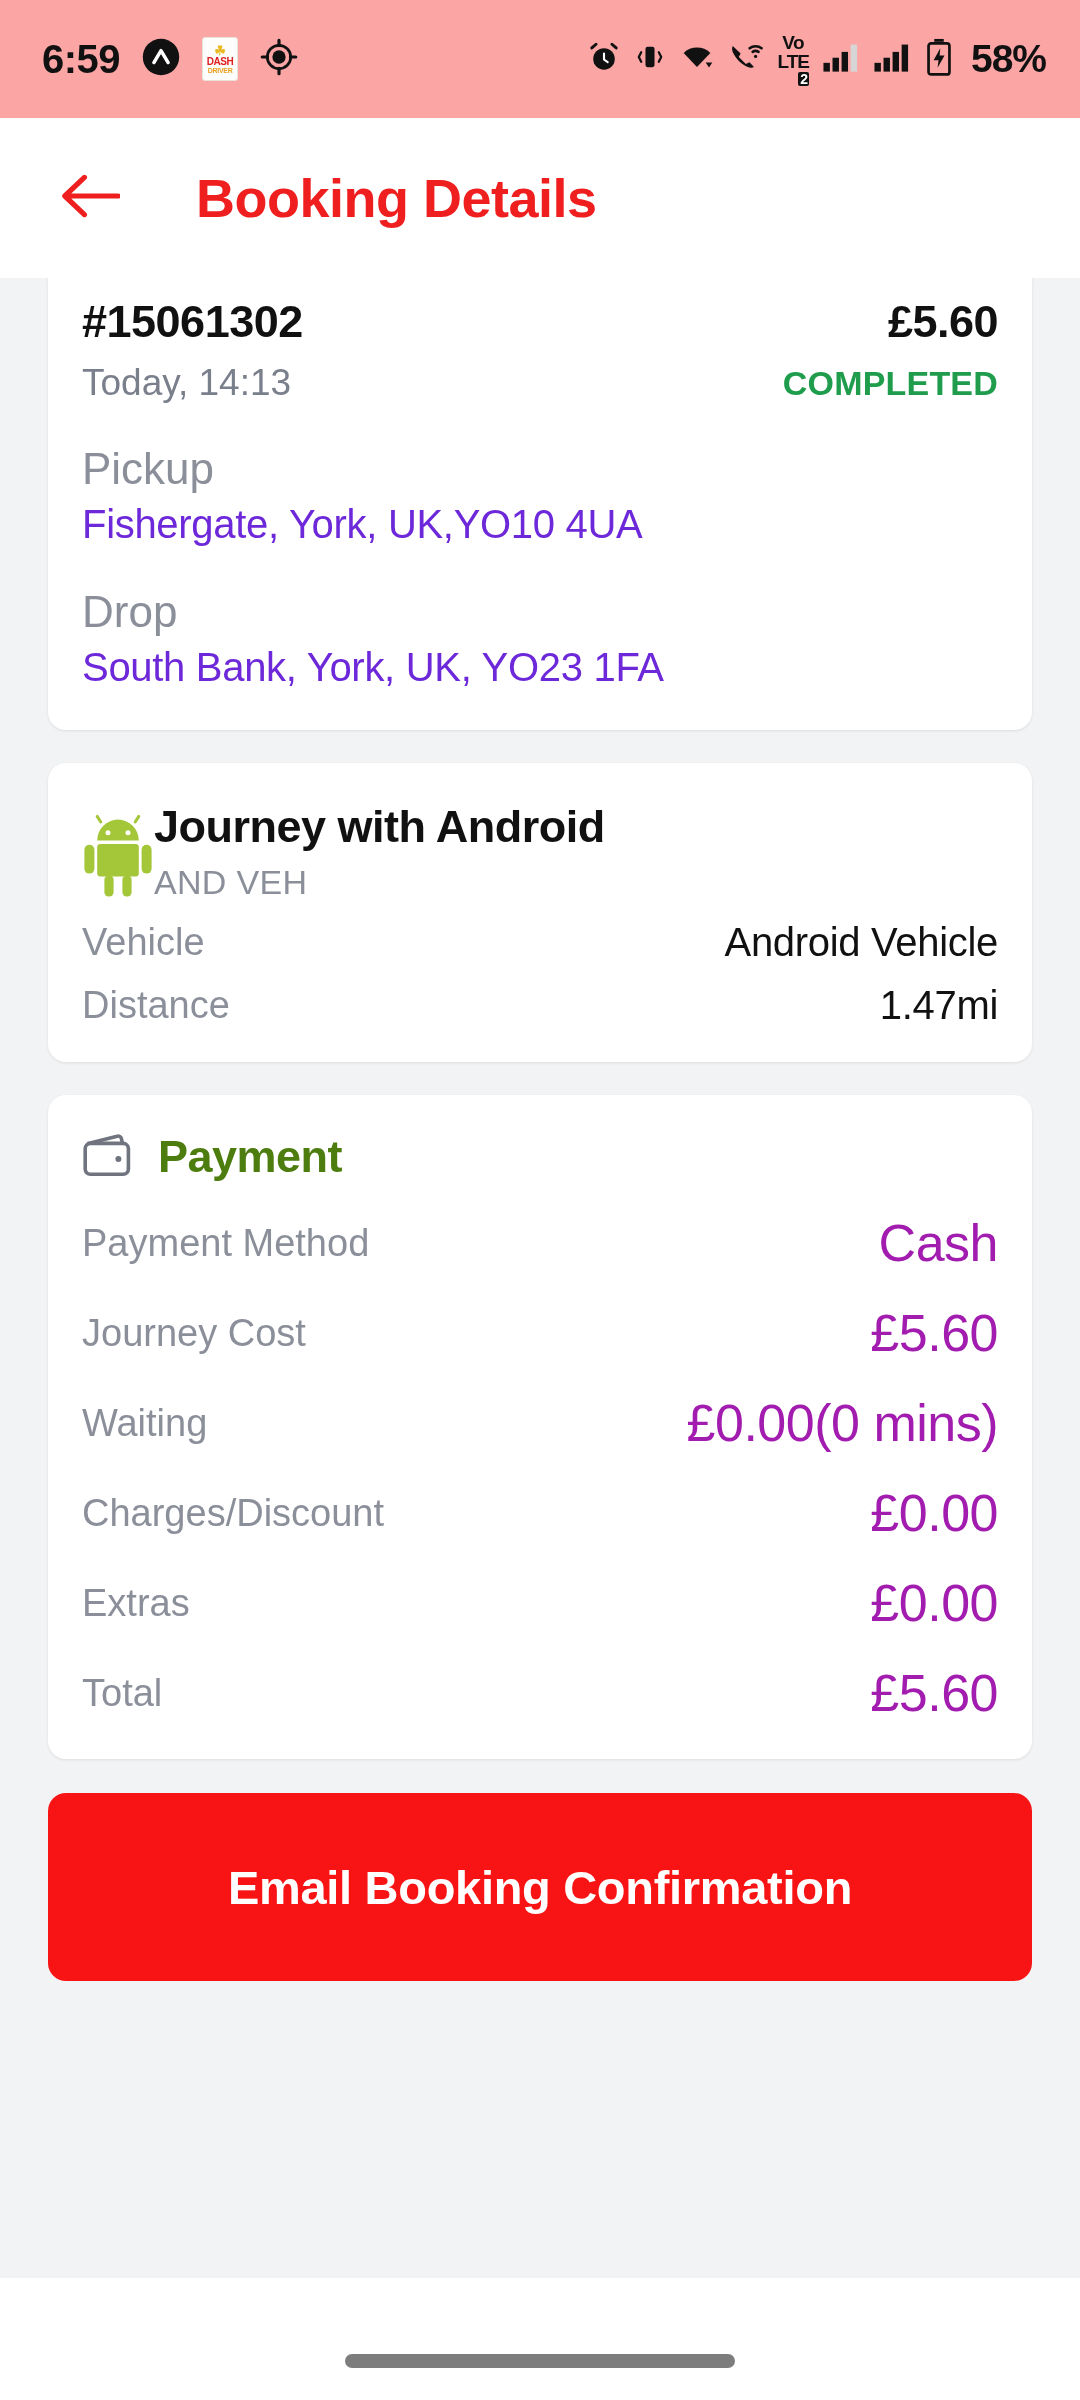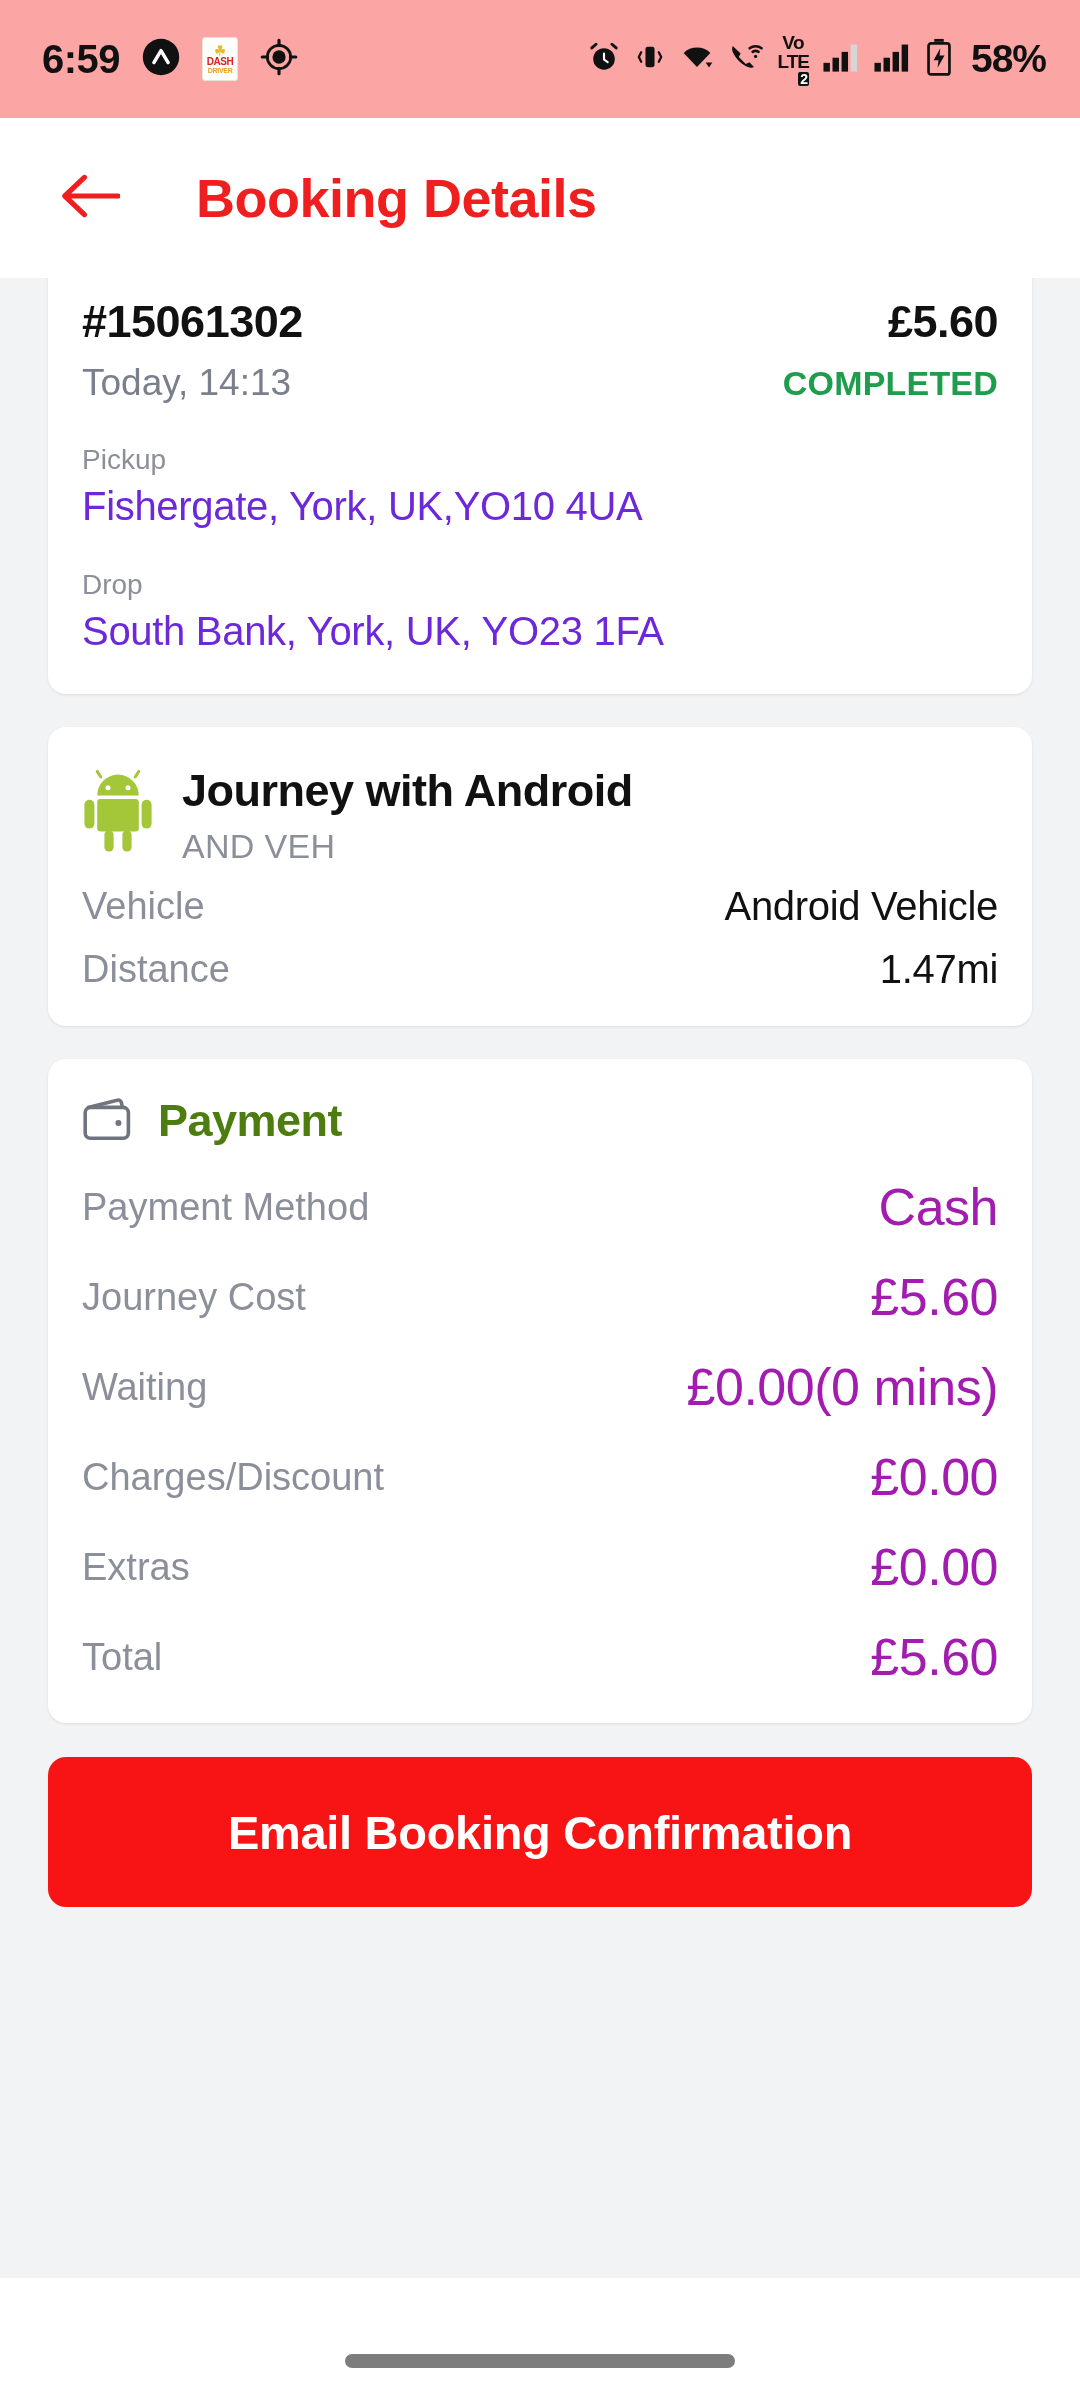--- a/index.html
+++ b/index.html
@@ -76,45 +76,45 @@
     margin-top:-16px;
     padding-top:34px;
     padding-bottom:40px;
   }
   .row-top{ display:flex; align-items:flex-start; justify-content:space-between; }
   .booking-id{ font-size:45px; font-weight:600; color:#111; letter-spacing:-0.5px; }
   .booking-fare{ font-size:45px; font-weight:600; color:#111; letter-spacing:-0.5px; }
   .booking-date{ font-size:37px; color:#7a7f8c; margin-top:14px; }
   .booking-status{ font-size:34px; font-weight:700; color:#1f9d4d; margin-top:16px; letter-spacing:0.2px; }
   .loc-block{ margin-top:40px; }
-  .loc-label{ font-size:28px; color:#8b8f9a; }
+  .loc-label{ font-size:44px; color:#8b8f9a; }
   .loc-value{ font-size:40px; color:#6d28d9; margin-top:8px; letter-spacing:-0.3px; }
 
   
   .card-journey{ margin-top:33px; padding-top:32px; padding-bottom:34px; }
-  .journey-head{ display:flex; align-items:center; gap:28px; }
+  .journey-head{ display:flex; align-items:flex-end; }
   .journey-texts{ padding-top:6px; }
   .journey-title{ font-size:45px; font-weight:600; color:#111; letter-spacing:-0.5px; }
   .journey-sub{ font-size:34px; color:#8b8f9a; margin-top:10px; letter-spacing:0.3px; }
   .kv-row{ display:flex; align-items:center; justify-content:space-between; margin-top:18px;gap:36px; }
   .kv-key{ font-size:38px; color:#8b8f9a; }
   .kv-val{ font-size:40px; color:#111; font-weight:500; letter-spacing:-0.3px; }
 
   
   .card-payment{ margin-top:33px; padding-top:36px; padding-bottom:36px; }
   .pay-head{ display:flex; align-items:center; gap:22px; }
   .pay-title{ font-size:45px; font-weight:600; color:#4d7c0f; letter-spacing:-0.5px; }
   .pay-row{ display:flex; align-items:center; justify-content:space-between; margin-top:30px; }
   .pay-key{ font-size:38px; color:#8b8f9a; }
   .pay-val{ font-size:52px; color:#a21caf; font-weight:500; letter-spacing:-0.5px; }
 
   
   .cta{
     margin-top:34px;
-    height:150px; width:100%;
+    height:188px; width:100%;
     background:#f81414;
     border-radius:18px;
     border:none;
     display:flex; align-items:center; justify-content:center;
     cursor:pointer;
   }
   .cta-label{ font-size:47px; font-weight:600; color:#ffffff; letter-spacing:-0.3px; }
 
   
   .navbar{

